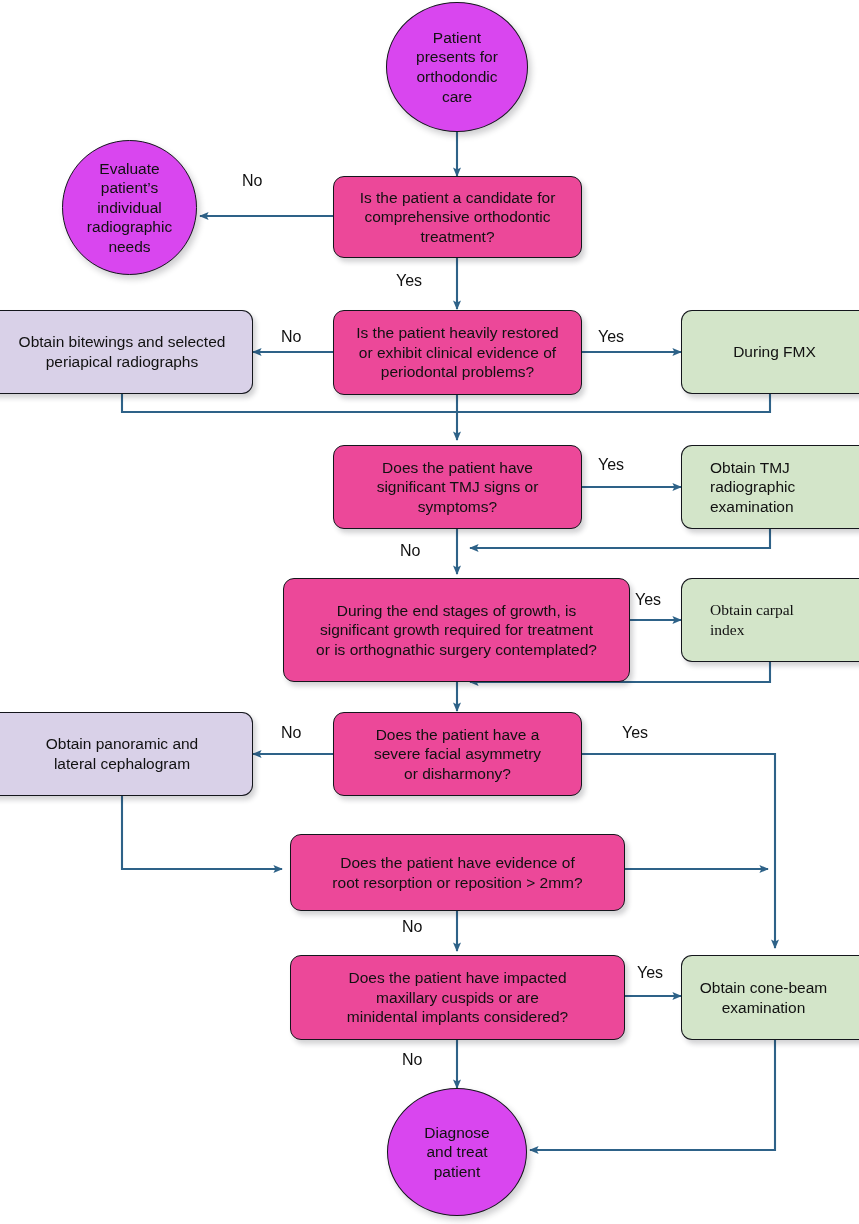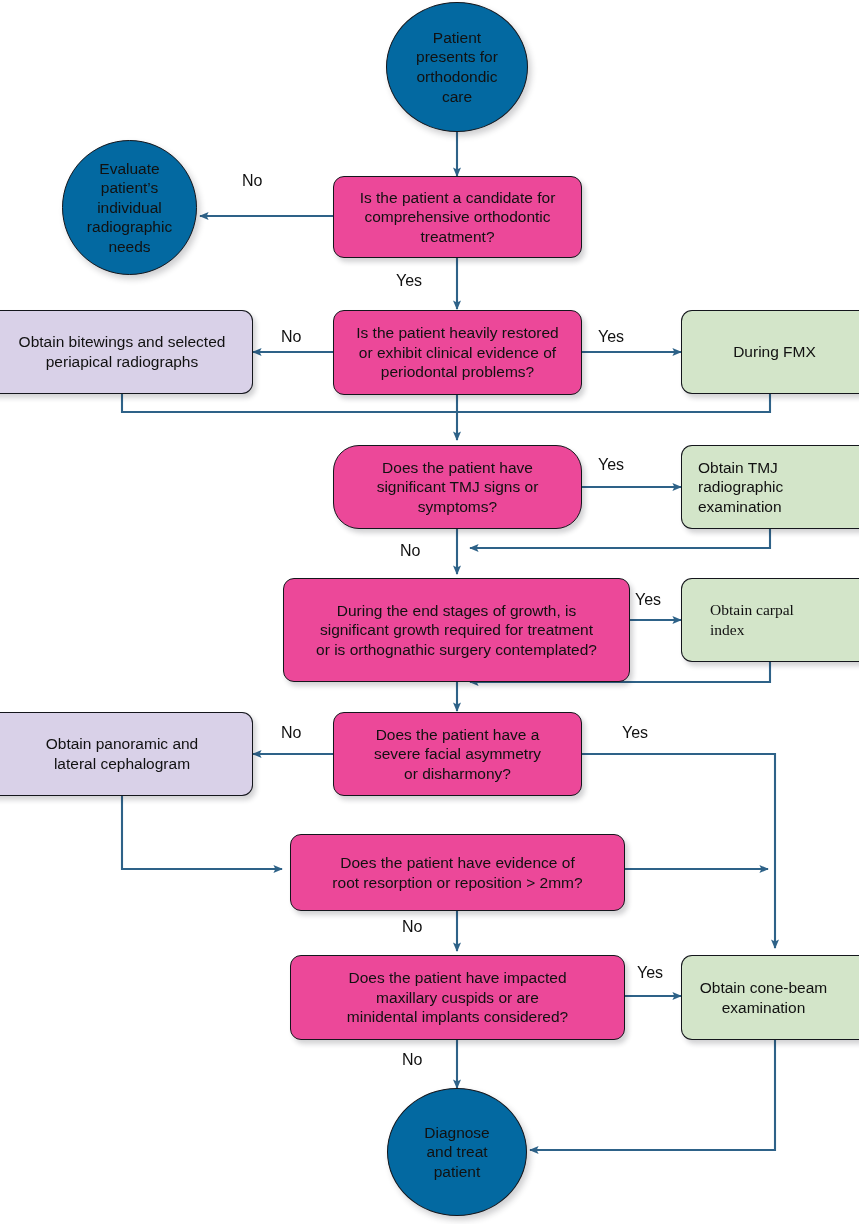--- a/index.html
+++ b/index.html
@@ -12,21 +12,21 @@
         justify-content:center;text-align:center;line-height:1.26;font-size:15.5px;
         border:1.6px solid #14161c;}
   .node .txt{padding:0 8px;white-space:pre-line;}
 
   .rect{border-radius:11px;box-shadow:3px 4px 5px rgba(30,30,40,.20);}
   .circ{border-radius:50%;box-shadow:3px 4px 6px rgba(30,30,40,.22);}
 
   .c-decision{background:#ec4899;}
   .c-action-green{background:#d3e5c9;}
   .c-action-purple{background:#d9d1e8;}
-  .c-term{background:#0369a1;}
+  .c-term{background:#d946ef;}
 
   .edge-label{position:absolute;font-size:16px;color:#111;white-space:nowrap;}
 
   .clip-left{border-left:none;border-top-left-radius:0;border-bottom-left-radius:0;}
   .clip-right{border-right:none;border-top-right-radius:0;border-bottom-right-radius:0;}
 </style>
 </head>
 <body>
 
 <div id="canvas">
@@ -113,28 +113,28 @@
   <div class="node rect c-decision" style="left:333px;top:310px;width:249px;height:85px;">
     <span class="txt">Is the patient heavily restored
 or exhibit clinical evidence of
 periodontal problems?</span>
   </div>
 
   <div class="node rect c-action-green clip-right" style="left:681px;top:310px;width:186px;height:84px;">
     <span class="txt">During FMX</span>
   </div>
 
-  <div class="node rect c-decision" style="left:333px;top:445px;width:249px;height:84px;border-radius:26px;">
+  <div class="node rect c-decision" style="left:333px;top:445px;width:249px;height:84px;">
     <span class="txt">Does the patient have
 significant TMJ signs or
 symptoms?</span>
   </div>
 
   <div class="node rect c-action-green clip-right" style="left:681px;top:445px;width:186px;height:84px;justify-content:flex-start;">
-    <span class="txt" style="text-align:left;padding-left:16px;">Obtain TMJ
+    <span class="txt" style="text-align:left;padding-left:28px;">Obtain TMJ
 radiographic
 examination</span>
   </div>
 
   <div class="node rect c-decision" style="left:283px;top:578px;width:347px;height:104px;">
     <span class="txt">During the end stages of growth, is
 significant growth required for treatment
 or is orthognathic surgery contemplated?</span>
   </div>
 

